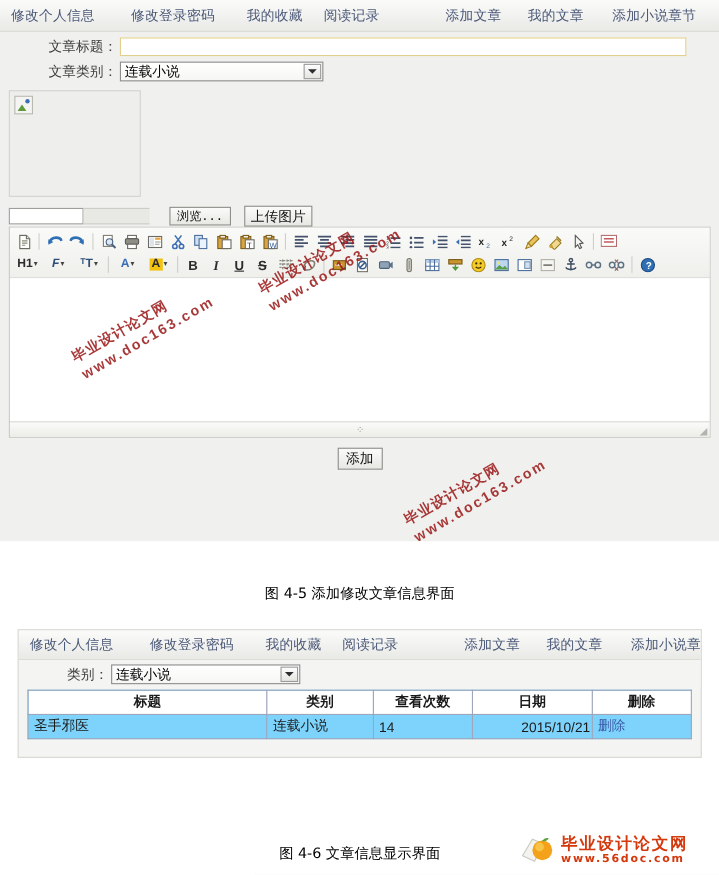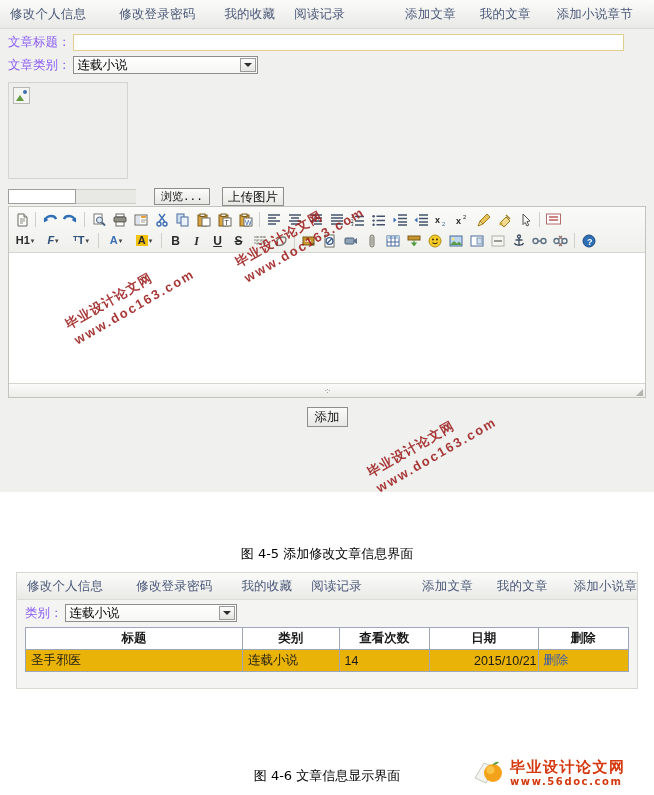--- a/index.html
+++ b/index.html
@@ -52,23 +52,24 @@
   .navlink.n6 { margin-left: 24px; }
   .navlink.n7 { margin-left: 26px; }
 
   .formrow {
     display: flex;
     align-items: center;
     padding: 5px 0 0 8px;
   }
   .flabel {
     font-size: 12.5px;
-    color: #8b5cf6;
+    color: #404040;
     white-space: nowrap;
     margin-right: 2px;
+    margin-left: 36px;
   }
   .title-input {
     flex: 1;
     height: 17px;
     margin-right: 30px;
     border: 1px solid #e3cf8d;
     background: #ffffff;
     box-sizing: border-box;
     font-family: inherit;
     font-size: 12px;
@@ -335,21 +336,21 @@
   .cat-row {
     display: flex;
     align-items: flex-end;
     padding: 4px 0 4px 8px;
     background: #f4f4f2;
   }
   .data-table {
     margin: 1px 8px 0 8px;
     border-collapse: collapse;
     width: calc(100% - 16px);
-    background: #eab308;
+    background: #7dd3fc;
     font-size: 12.5px;
   }
   .data-table th,
   .data-table td {
     border: 1px solid #9ea6bb;
     height: 22px;
     box-sizing: border-box;
   }
   .data-table th {
     text-align: center;
@@ -786,21 +787,21 @@
   <div class="wm" style="left:232px; top:256px; transform: rotate(-30deg);">
     <span class="l1">毕业设计论文网</span>
     <span class="l2">www.doc163.com</span>
   </div>
   <div class="wm" style="left:364px; top:466px; transform: rotate(-30deg);">
     <span class="l1">毕业设计论文网</span>
     <span class="l2">www.doc163.com</span>
   </div>
 </div>
 
-<div class="caption" style="top:545px;">图 4-5 添加修改文章信息界面</div>
+<div class="caption" style="top:531px;">图 4-5 添加修改文章信息界面</div>
 
 <div id="shot2">
 
   <div class="navbar">
     <a class="navlink n1" href="#">修改个人信息</a>
     <a class="navlink n2" href="#">修改登录密码</a>
     <a class="navlink n3" href="#">我的收藏</a>
     <a class="navlink n4" href="#">阅读记录</a>
     <a class="navlink n5" href="#">添加文章</a>
     <a class="navlink n6" href="#">我的文章</a>

